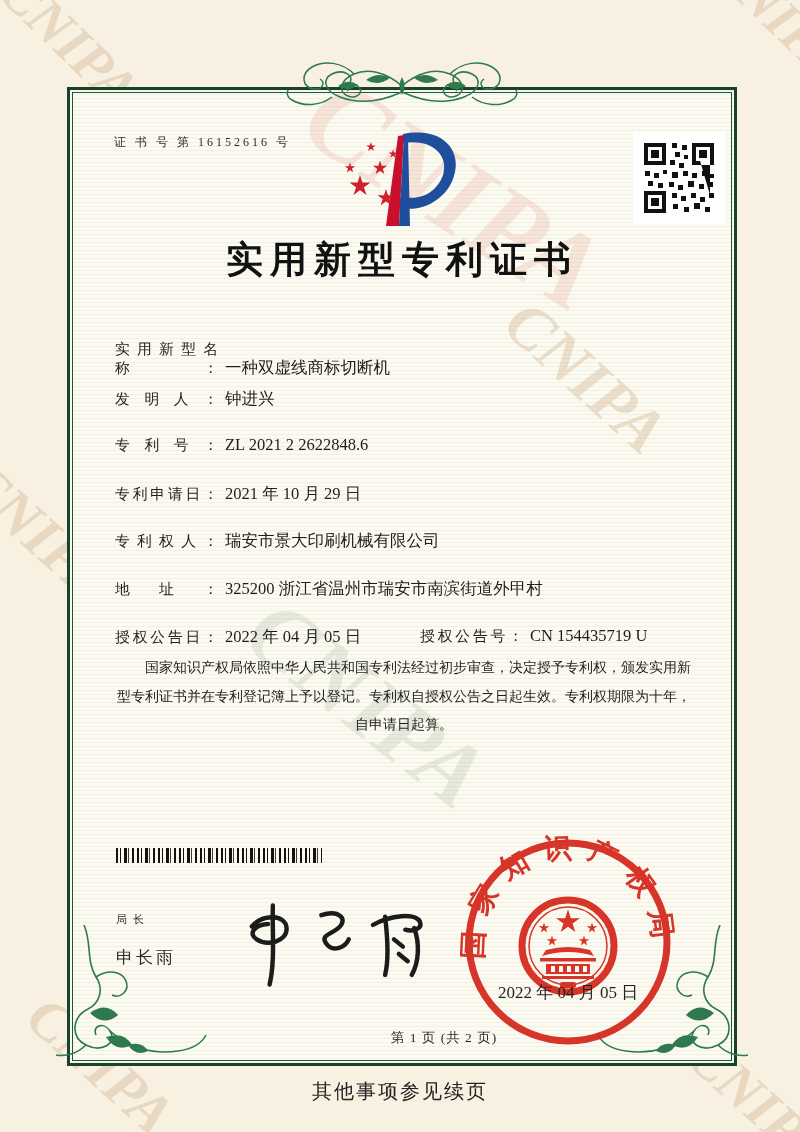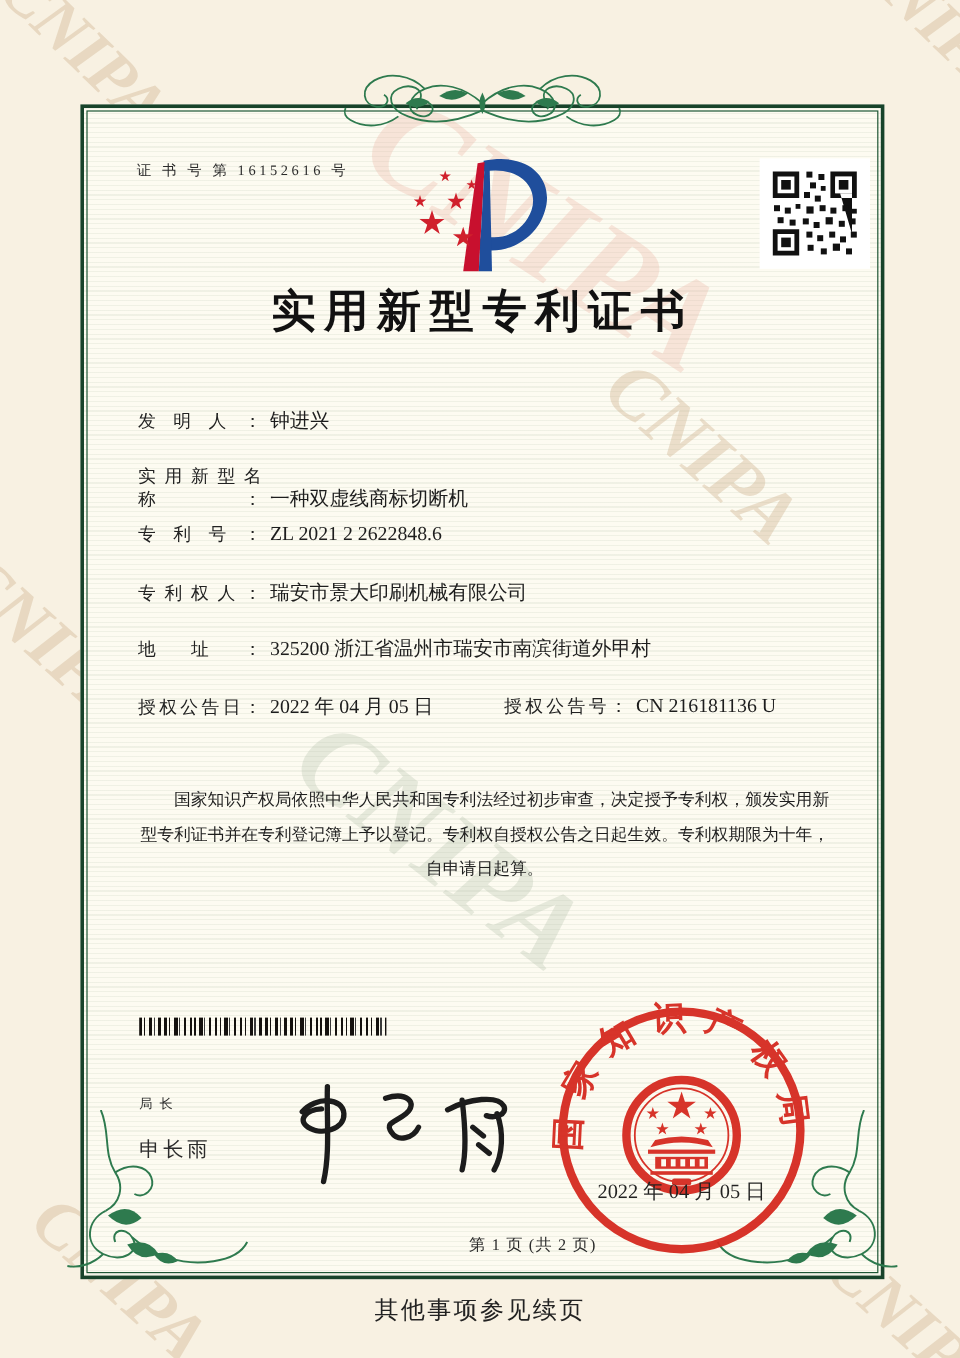--- a/index.html
+++ b/index.html
@@ -171,38 +171,41 @@
           <rect x="52" y="62" width="6" height="6"></rect>
         <rect x="63" y="66" width="5" height="5"></rect>
       </g>
     </svg>
   </div>
 
   <div class="title">实用新型专利证书</div>
 
   <div class="fields">
     <div class="frow">
+      <span class="flabel">实用新型名称：</span><span class="fval">一种双虚线商标切断机</span>
+    </div>
+    <div class="frow">
       <span class="flabel">发明人：</span><span class="fval">钟进兴</span>
     </div>
     <div class="frow">
-      <span class="flabel">实用新型名称：</span><span class="fval">一种双虚线商标切断机</span>
-    </div>
-    <div class="frow">
       <span class="flabel">专利号：</span><span class="fval">ZL 2021 2 2622848.6</span>
+    </div>
+    <div class="frow">
+      <span class="flabel">专利申请日：</span><span class="fval">2021 年 10 月 29 日</span>
     </div>
     <div class="frow">
       <span class="flabel">专利权人：</span><span class="fval">瑞安市景大印刷机械有限公司</span>
     </div>
     <div class="frow">
       <span class="flabel">地址：</span><span class="fval">325200 浙江省温州市瑞安市南滨街道外甲村</span>
     </div>
     <div class="frow">
       <span class="flabel">授权公告日：</span><span class="fval">2022 年 04 月 05 日</span>
       <span class="grant2">
-        <span class="flabel">授权公告号：</span><span class="fval">CN 216181136 U</span>
+        <span class="flabel">授权公告号：</span><span class="fval">CN 154435719 U</span>
       </span>
     </div>
   </div>
 
   <div class="paras">
     <p>国家知识产权局依照中华人民共和国专利法经过初步审查，决定授予专利权，颁发实用新型专利证书并在专利登记簿上予以登记。专利权自授权公告之日起生效。专利权期限为十年，自申请日起算。</p>
   </div>
 
   <div class="barcode"></div>
 

